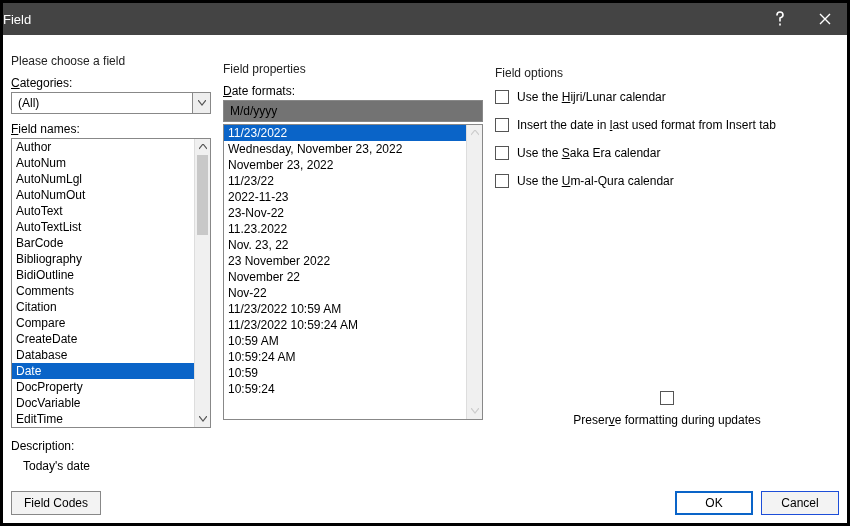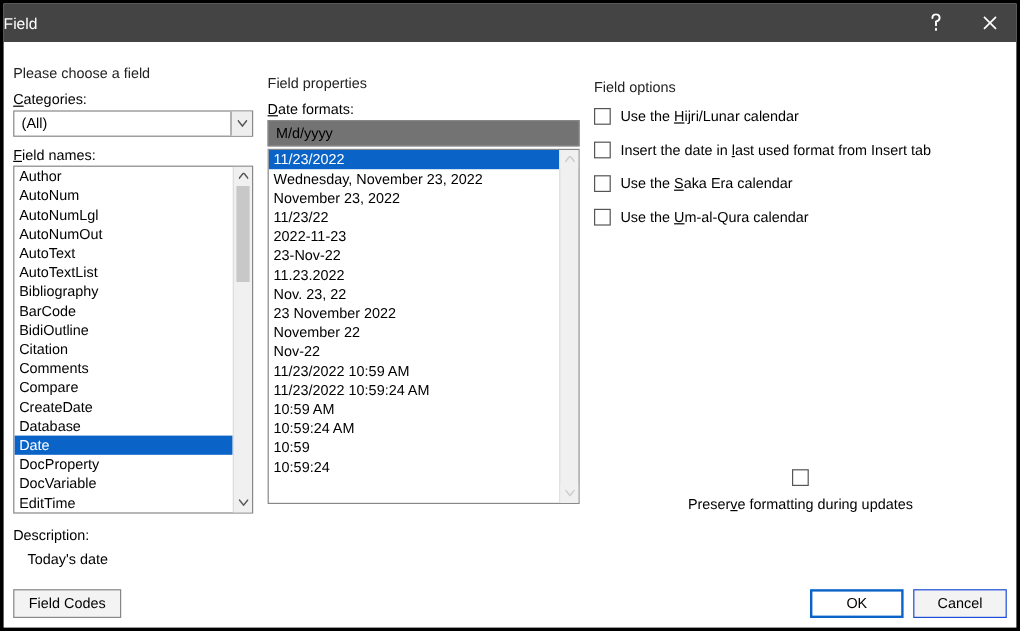--- a/index.html
+++ b/index.html
@@ -217,25 +217,25 @@
         <span class="underline">F</span><span>ield names:</span>
       </div>
       <div class="listbox fn-list">
         <div class="listbox-inner" id="fieldnames-inner">
             <div class="list-item">Author</div>
             <div class="list-item">AutoNum</div>
             <div class="list-item">AutoNumLgl</div>
             <div class="list-item">AutoNumOut</div>
             <div class="list-item">AutoText</div>
             <div class="list-item">AutoTextList</div>
+            <div class="list-item">BarCode</div>
             <div class="list-item">Bibliography</div>
-            <div class="list-item">BarCode</div>
             <div class="list-item">BidiOutline</div>
+            <div class="list-item">Comments</div>
             <div class="list-item">Citation</div>
-            <div class="list-item">Comments</div>
             <div class="list-item">Compare</div>
             <div class="list-item">CreateDate</div>
             <div class="list-item">Database</div>
             <div class="list-item selected">Date</div>
             <div class="list-item">DocProperty</div>
             <div class="list-item">DocVariable</div>
             <div class="list-item">EditTime</div>
           </div>
         <div class="scroll-track">
           <div class="scroll-arrow">

